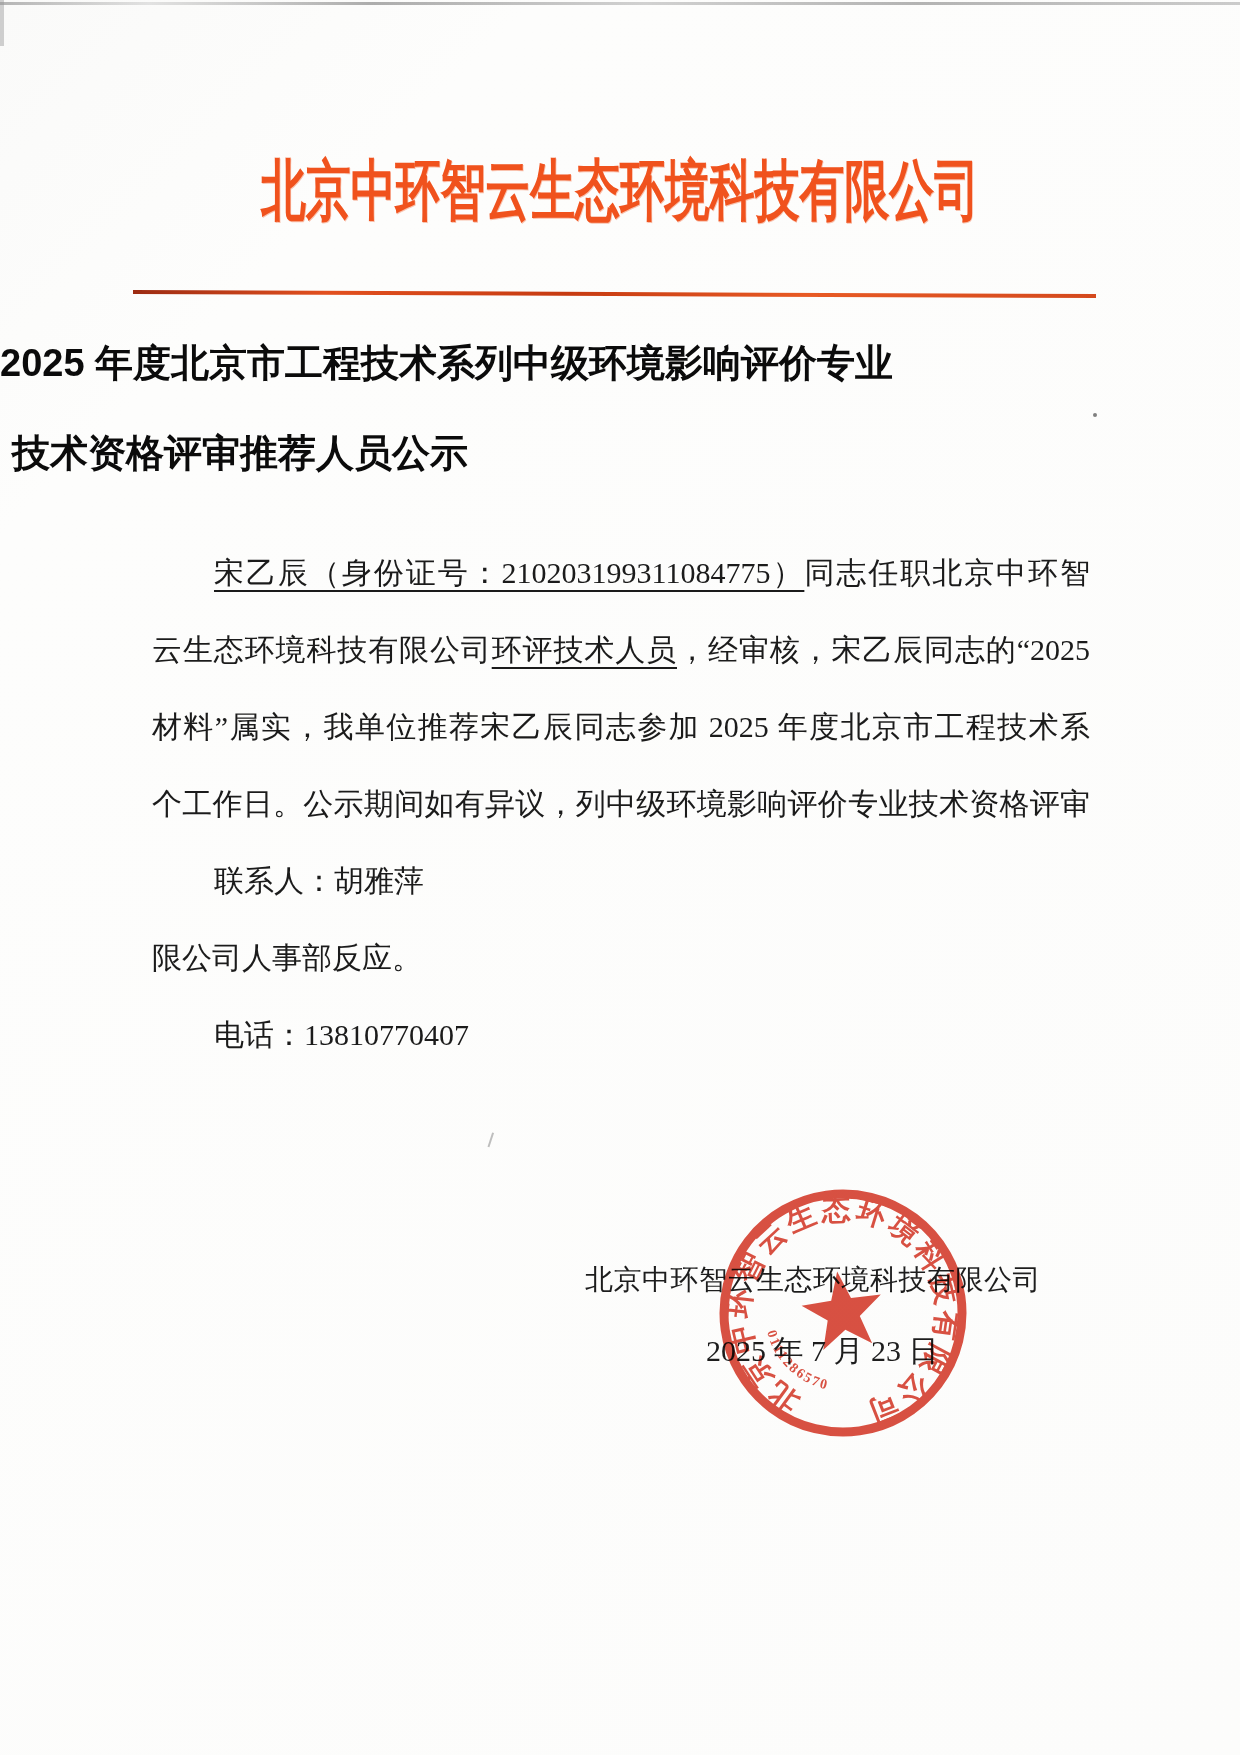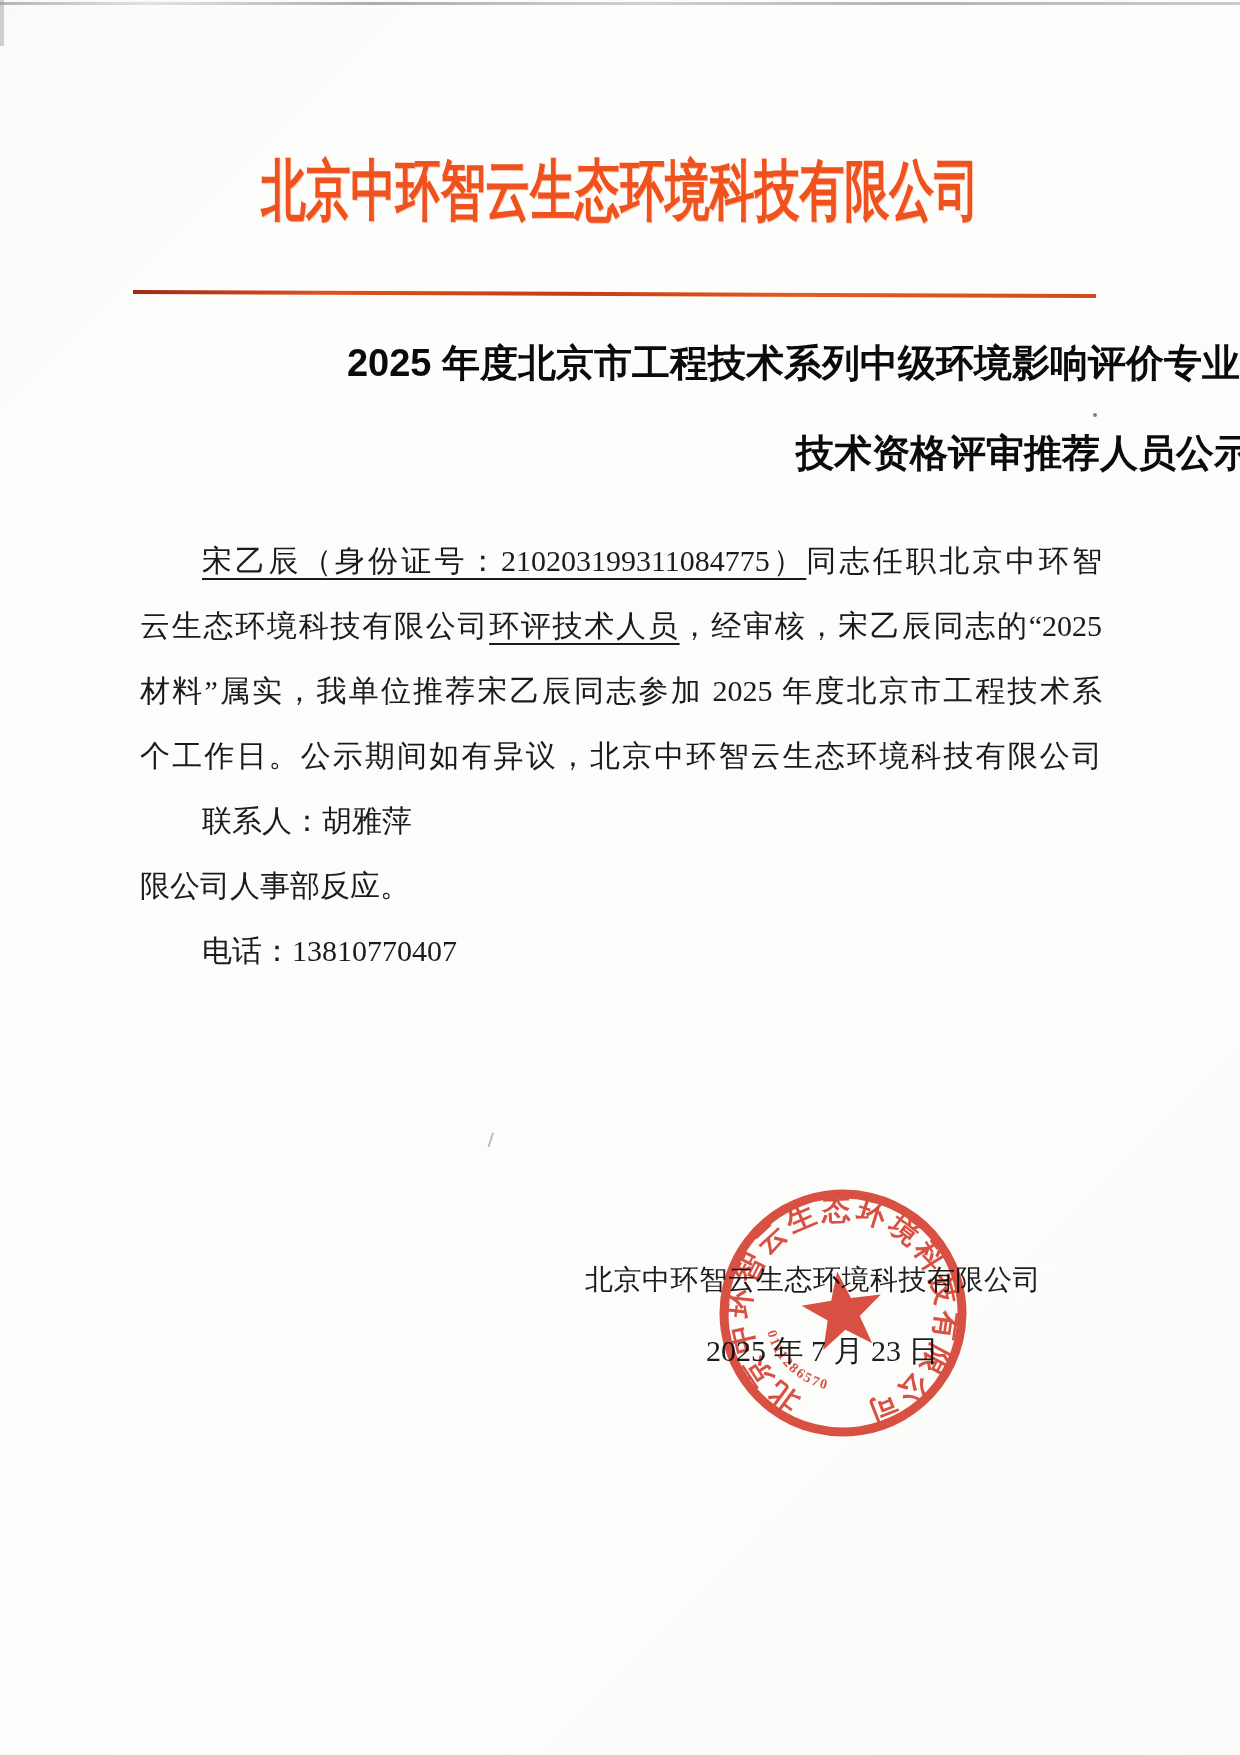--- a/index.html
+++ b/index.html
@@ -20,28 +20,28 @@
 
   
   .letterhead{position:absolute;top:150px;left:0;width:100%;text-align:center;
     color:#f0521d;font-weight:bold;font-size:66px;line-height:1.25;white-space:nowrap;}
   .letterhead .squeeze{display:inline-block;transform:scaleX(.68);transform-origin:center;
     text-shadow:1px 1px 0 rgba(240,82,29,.35);}
   .rule{position:absolute;left:133px;top:292px;width:963px;height:4px;transform:rotate(.25deg);
     background:linear-gradient(90deg,#9c2b12,#e2501f 20%,#c63b12 45%,#e85a24 70%,#d4491d);}
 
   
-  .title{position:absolute;left:0;width:100%;text-align:right;color:#0b0b0b;
+  .title{position:absolute;left:0;width:100%;text-align:left;color:#0b0b0b;
     font-family:"Liberation Sans","DejaVu Sans",sans-serif;font-weight:700;font-size:38px;white-space:nowrap;}
   .title-1{top:338px;}
   .title-2{top:428px;padding-left:12px;}
 
   
   .body-text{position:absolute;left:140px;top:528px;width:962px;color:#1b1b1b;font-size:30px;}
-  .bline{margin:0;height:65px;line-height:65px;text-align:justify;}
+  .bline{margin:12px;height:65px;line-height:65px;text-align:justify;}
   .bline.fill{text-align-last:justify;}
   .bline.indent{text-indent:62px;}
   .u{text-decoration:underline;text-decoration-thickness:2px;text-underline-offset:7px;text-decoration-color:#1b1b1b;}
 
   
   .sig{position:absolute;left:585px;top:1261px;font-size:28px;color:#1d1d1d;white-space:nowrap;letter-spacing:.5px;}
   .sig-date{position:absolute;left:706px;top:1331px;font-size:30px;color:#1d1d1d;white-space:nowrap;}
 
   
   .seal{position:absolute;left:713px;top:1183px;width:260px;height:260px;
@@ -63,21 +63,21 @@
   </div>
   <div class="rule"></div>
 
   <div class="title title-1">2025 年度北京市工程技术系列中级环境影响评价专业</div>
   <div class="title title-2">技术资格评审推荐人员公示</div>
 
   <div class="body-text" id="bodyLines">
       <p class="bline indent fill"><span class="u">宋乙辰（身份证号：210203199311084775）</span><span>同志任职北京中环智</span></p>
       <p class="bline fill"><span>云生态环境科技有限公司</span><span class="u">环评技术人员</span><span>，经审核，宋乙辰同志的“2025</span></p>
       <p class="bline fill"><span>材料”属实，我单位推荐宋乙辰同志参加 2025 年度北京市工程技术系</span></p>
-      <p class="bline fill"><span>个工作日。公示期间如有异议，北京中环智云生态环境科技有限公司</span></p>
+      <p class="bline fill"><span>个工作日。公示期间如有异议，列中级环境影响评价专业技术资格评审</span></p>
       <p class="bline indent"><span>联系人：胡雅萍</span></p>
       <p class="bline"><span>限公司人事部反应。</span></p>
       <p class="bline indent"><span>电话：13810770407</span></p>
     </div>
 
   <div class="sig">北京中环智云生态环境科技有限公司</div>
   <div class="sig-date">2025 年 7 月 23 日</div>
 
   <svg class="seal" viewBox="0 0 260 260">
     <circle cx="130" cy="130" r="119" fill="none" stroke="#d84434" stroke-width="9"></circle>

